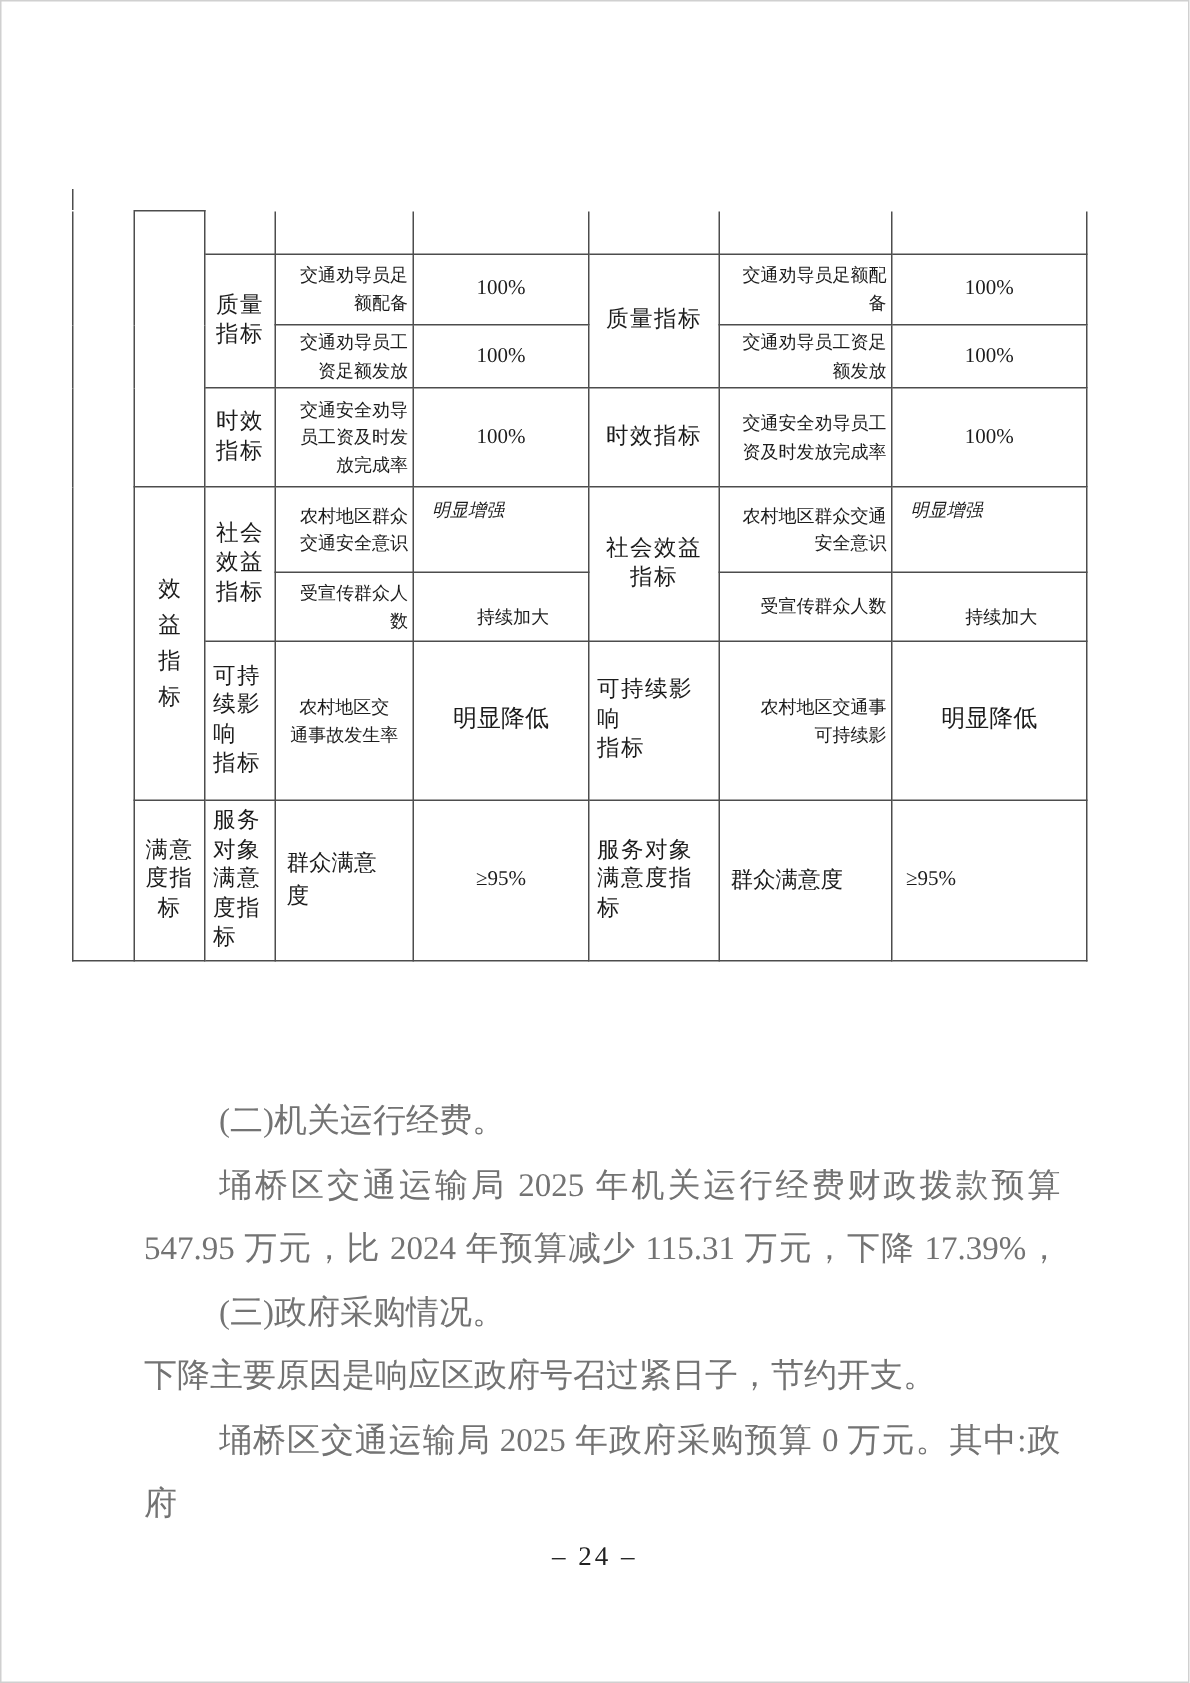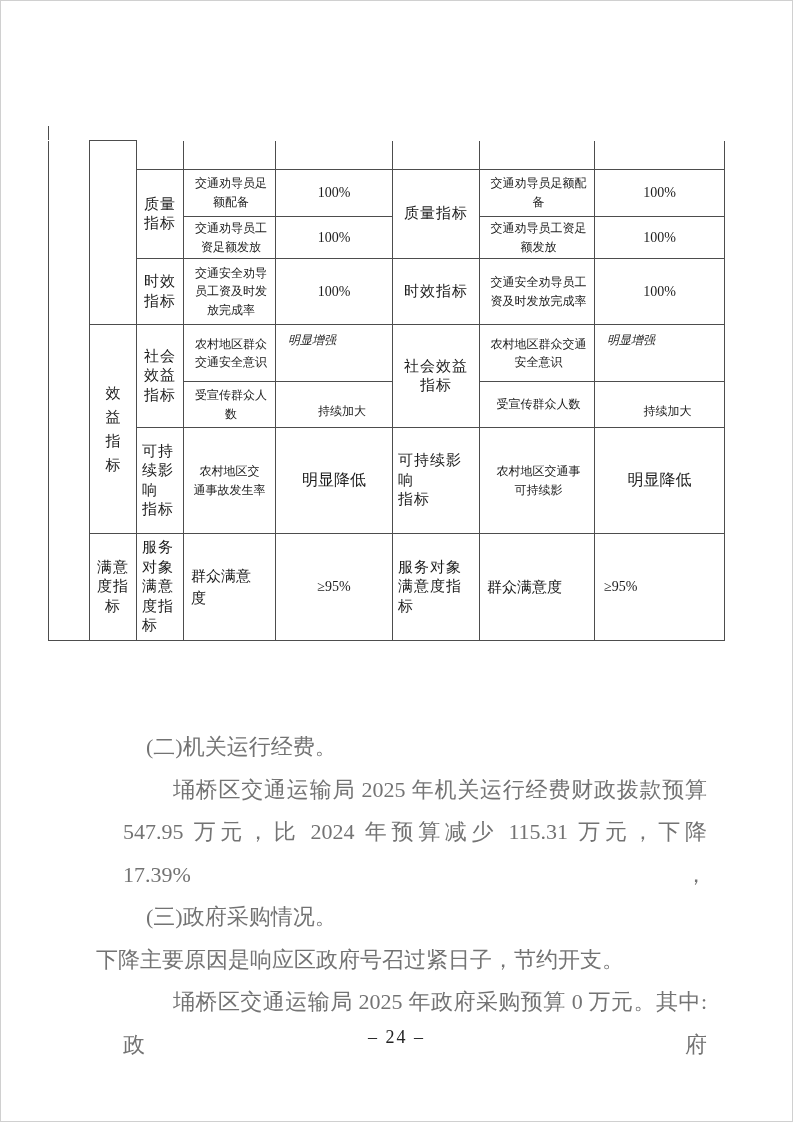--- a/index.html
+++ b/index.html
@@ -24,21 +24,21 @@
     padding:0;
     vertical-align:middle;
     text-align:center;
     font-size:15px;
     line-height:1.3;
     white-space:pre-line;
     overflow:hidden;
     color:#1c1c1c;
   }
   .tbl td.no-top{border-top:none;}
-  .tbl td.ind{font-size:12px;text-align:center;padding:2px 3px 2px 6px;line-height:1.55;}
+  .tbl td.ind{font-size:12px;text-align:right;padding:2px 3px 2px 6px;line-height:1.55;}
   .tbl td.val{font-size:14px;}
   .tbl td.val-big{font-size:16px;}
   .tbl td.val-left{font-size:14px;text-align:left;padding-left:9px;}
   .tbl td.small-top{font-size:12px;vertical-align:top;text-align:left;padding:8px 0 0 12px;font-style:italic;}
   .tbl td.small-bot{font-size:12px;vertical-align:bottom;text-align:center;padding:0 0 8px 16px;}
   .tbl td.lab{font-size:15px;letter-spacing:1px;}
   .tbl td.lab-left{font-size:15px;text-align:left;padding-left:5px;letter-spacing:1px;}
   .tbl td.name15{font-size:15px;text-align:left;padding-left:7px;line-height:1.5;}
   .tbl td.vstack{font-size:15px;line-height:1.6;letter-spacing:0;}
   .tbl td.cname-center{font-size:12px;line-height:1.55;}
@@ -49,21 +49,21 @@
   }
   
   .bodytext{
     position:absolute;left:95px;top:725px;width:611px;
     font-size:22px;line-height:42.5px;
     color:#737373;
   }
   .bt-line{white-space:nowrap;}
   .bt-line.wrap{white-space:normal;}
   .bt-line.indent{text-indent:50px;}
-  .bt-line.just{text-align:justify;text-align-last:justify;white-space:normal;margin-left:27px;}
+  .bt-line.just{text-align:justify;text-align-last:justify;white-space:normal;}
   
   .pagenum{
     position:absolute;left:0;top:1026px;width:100%;
     text-align:center;font-size:18px;color:#222;
     letter-spacing:2px;
   }
 </style>
 </head>
 <body>
 

